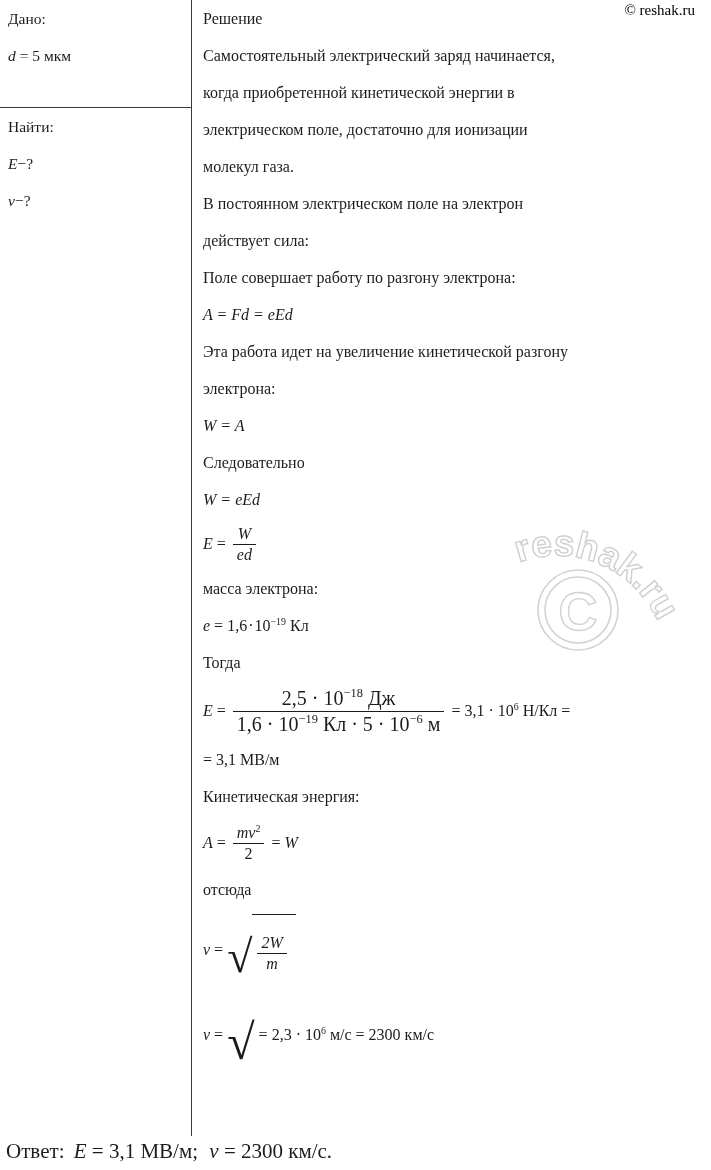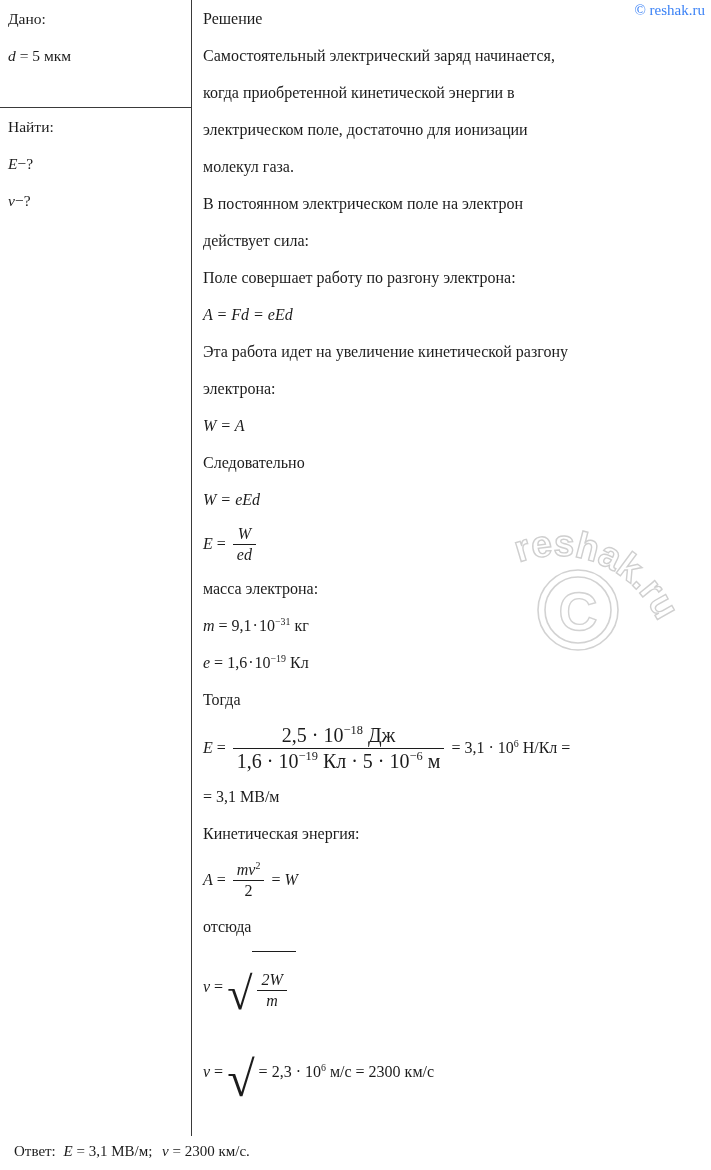--- a/index.html
+++ b/index.html
@@ -25,25 +25,25 @@
     width: 205px;
     height: 155px;
     pointer-events: none;
     z-index: 0;
   }
   #watermark svg { display:block; width:100%; height:100%; }
 
   
   #copyright {
     position: absolute;
-    right: 6px;
+    right: 16px;
     top: 2px;
     font-family: "Liberation Serif", "DejaVu Serif", serif;
     font-size: 15px;
-    color: #3b82f6;
+    color: #000000;
     z-index: 3;
     white-space: nowrap;
   }
 
   
   #vrule {
     position: absolute;
     left: 191px;
     top: 0px;
     width: 1px;
@@ -98,25 +98,24 @@
     font-size: 16px;
     white-space: nowrap;
   }
   .sline.math { font-size: 16px; }
 
   
   #answer {
     position: absolute;
     left: 6px;
     top: 1138px;
-    font-size: 15px;
+    font-size: 21px;
     line-height: 26px;
     white-space: nowrap;
     z-index: 3;
-    margin-left: 8px;
   }
 
   
   .it { font-style: italic; }
   sup.ex { font-size: 0.62em; vertical-align: super; line-height: 0; font-style: normal; }
   .dot { padding: 0 1px; }
 
   .frac {
     display: inline-block;
     vertical-align: middle;
@@ -215,26 +214,20 @@
     <span class="it">E</span>
     <span>=</span>
     <span class="frac">
       <span class="num it">W</span>
       <span class="den it">ed</span>
     </span>
   </div>
 
   <div class="sline">масса электрона:</div>
 
-  <div class="sline math">
-    <span class="it">m</span>
-    <span>=</span>
-    <span>9,1</span><span class="dot">·</span><span>10</span><sup class="ex">−31</sup>
-    <span>кг</span>
-  </div>
 
   <div class="sline math">
     <span class="it">e</span>
     <span>=</span>
     <span>1,6</span><span class="dot">·</span><span>10</span><sup class="ex">−19</sup>
     <span>Кл</span>
   </div>
 
   <div class="sline">Тогда</div>
 

